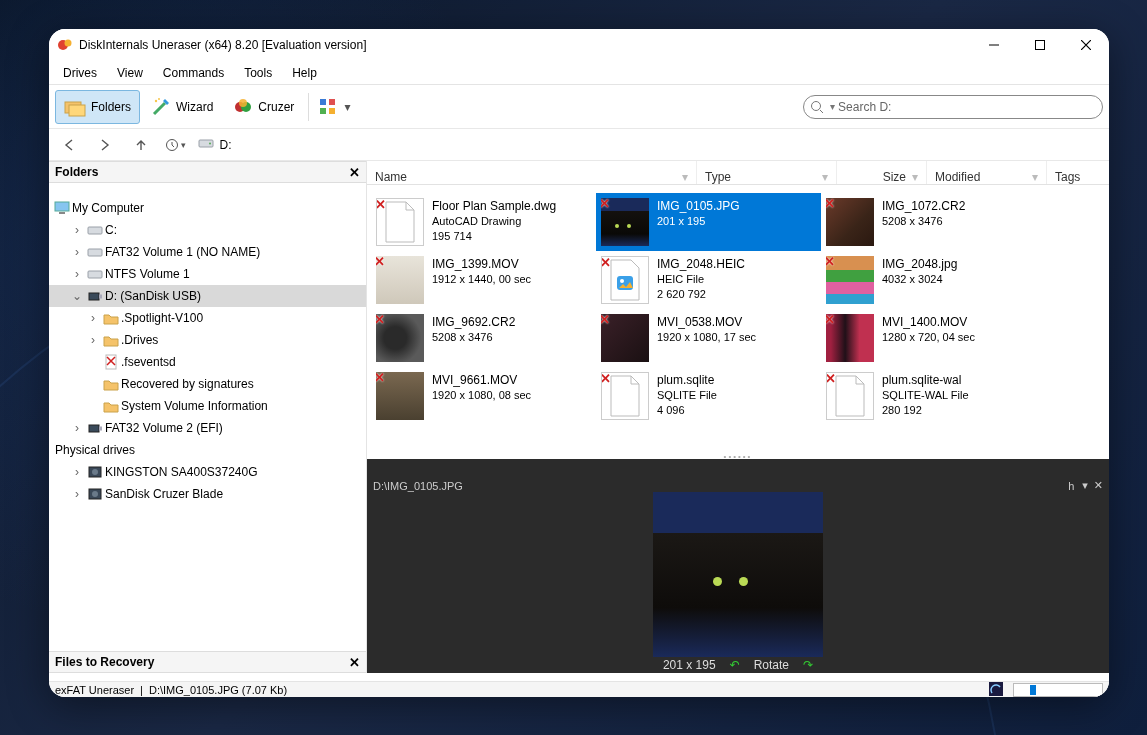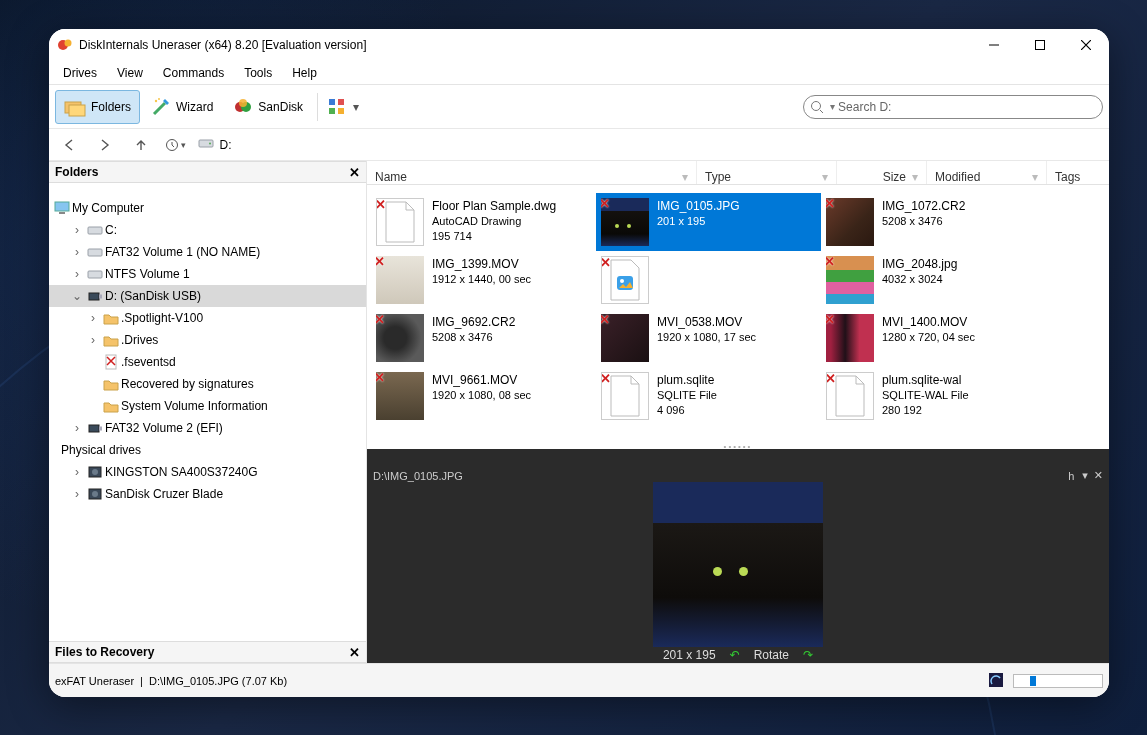--- a/index.html
+++ b/index.html
@@ -157,21 +157,21 @@
   display:flex; align-items:center;
   height: 22px;
   padding-left: 4px;
   gap: 1px;
   font-size: 12px;
   white-space:nowrap;
 }
 .tree-row .exp { width:16px; text-align:center; color:#666; }
 .tree-row .ico { width:18px; display:inline-flex; align-items:center; justify-content:center; }
 .tree-row.selected { background:#d9d9d9; }
-.tree-row.sub-hdr { font-size:12px; color:#000; padding-left:12px; }
+.tree-row.sub-hdr { font-size:12px; color:#000; padding-left:6px; }
 
 .ind0 { padding-left: 4px; }
 .ind1 { padding-left: 20px; }
 .ind2 { padding-left: 36px; }
 
 
 .right {
   flex:1;
   display:flex; flex-direction:column;
   overflow:hidden;
@@ -284,27 +284,28 @@
   display:flex; align-items:center; justify-content:center;
   gap:14px;
   font-size:12px;
   color:#ddd;
   background:#2b2b2b;
 }
 .rot-ico { color:#3c3; }
 
 
 .statusbar {
-  height:34px;
+  height:16px;
   border-top:1px solid #e4e4e4;
   display:flex; align-items:center;
   padding:0 6px;
   font-size:11px;
   background:#f5f5f5;
   gap:6px;
+  margin-top:8px;
 }
 .statusbar .prog {
   width:90px; height:14px;
   border:1px solid #bbb;
   background:#fff;
   position:relative;
   margin-left:4px;
 }
 .statusbar .prog .bar { position:absolute; left:16px; top:1px; width:6px; height:10px; background:#0078d7; }
 
@@ -377,21 +378,21 @@
       <span>Wizard</span>
     </div>
     <div class="tbtn">
       <span class="ticon">
           <svg width="20" height="20" viewBox="0 0 20 20">
             <circle cx="7" cy="10" r="5" fill="#c03030"></circle>
             <circle cx="13" cy="10" r="5" fill="#30a040"></circle>
             <circle cx="10" cy="6" r="4" fill="#f5b030" opacity=".85"></circle>
           </svg>
         </span>
-      <span>SanDisk</span>
+      <span>Cruzer</span>
     </div>
     <div style="width:1px;height:28px;background:#ddd;margin:0 3px;"></div>
     <div class="tbtn" style="padding:0 4px;">
       <span class="ticon">
           <svg width="18" height="18" viewBox="0 0 18 18">
             <rect x="1" y="1" width="6" height="6" fill="#3a7bd5"></rect>
             <rect x="10" y="1" width="6" height="6" fill="#e05050"></rect>
             <rect x="1" y="10" width="6" height="6" fill="#50b050"></rect>
             <rect x="10" y="10" width="6" height="6" fill="#f5b030"></rect>
           </svg>
@@ -659,20 +660,25 @@
           <div class="file-item">
             <div class="thumb ">
               <span class="red-x">✕</span>
               <svg width="34" height="44" viewBox="0 0 34 44">
                 <path d="M3 2 h20 l8 8 v32 h-28 z" class="doc-ico"></path>
                 <rect x="9" y="18" width="16" height="14" rx="3" fill="#3aa0e8"></rect>
                 <circle cx="14" cy="23" r="2" fill="#fff"></circle>
                 <path d="M11 30 l4 -4 l3 3 l4 -5 l3 6z" fill="#f5b030"></path>
               </svg>
             </div>
+            <div class="meta">
+              <span class="fname">IMG_2048.HEIC</span>
+              <span>HEIC File</span>
+              <span>2 620 792</span>
+            </div>
           </div>
           <div class="file-item">
             <div class="thumb photo">
               <span class="red-x">✕</span>
               <div style="width:100%;height:100%;background:linear-gradient(180deg,#d89050 0%,#d89050 30%,#40a040 30%,#40a040 55%,#e060a0 55%,#e060a0 80%,#30a0d0 80%);"></div>
             </div>
             <div class="meta">
               <span class="fname">IMG_2048.jpg</span>
               <span>4032 x 3024</span>
             </div>

